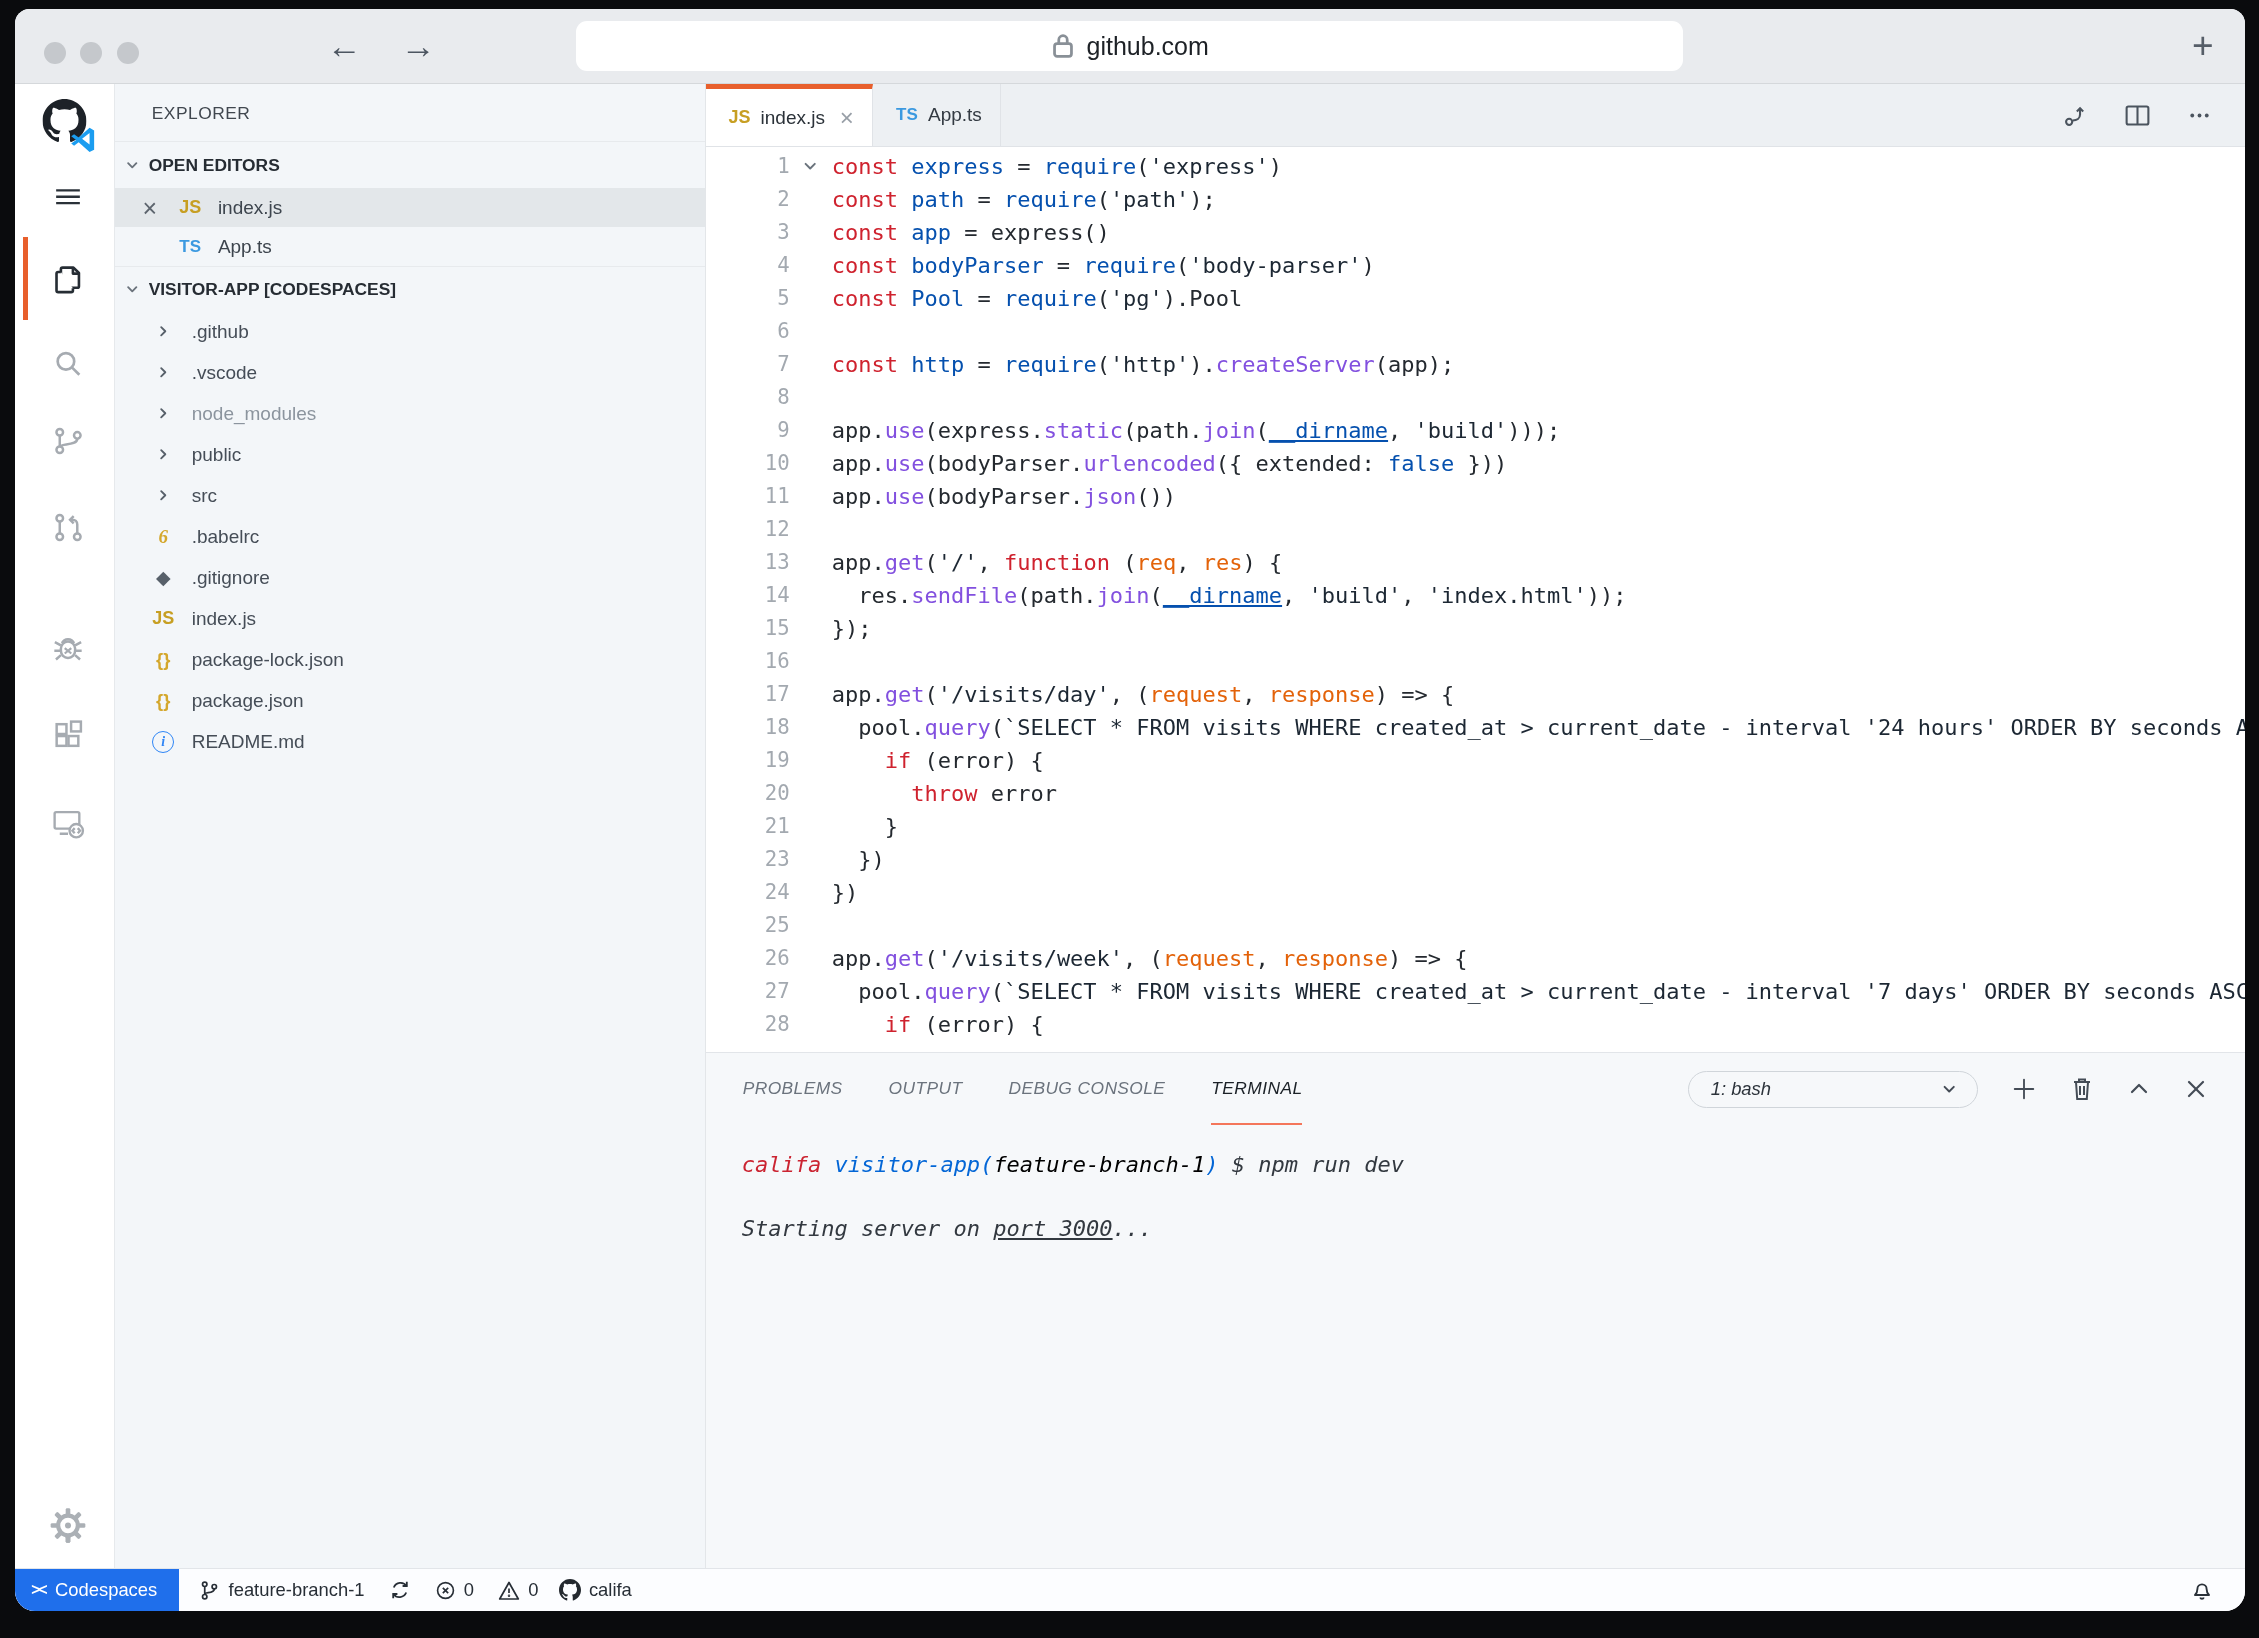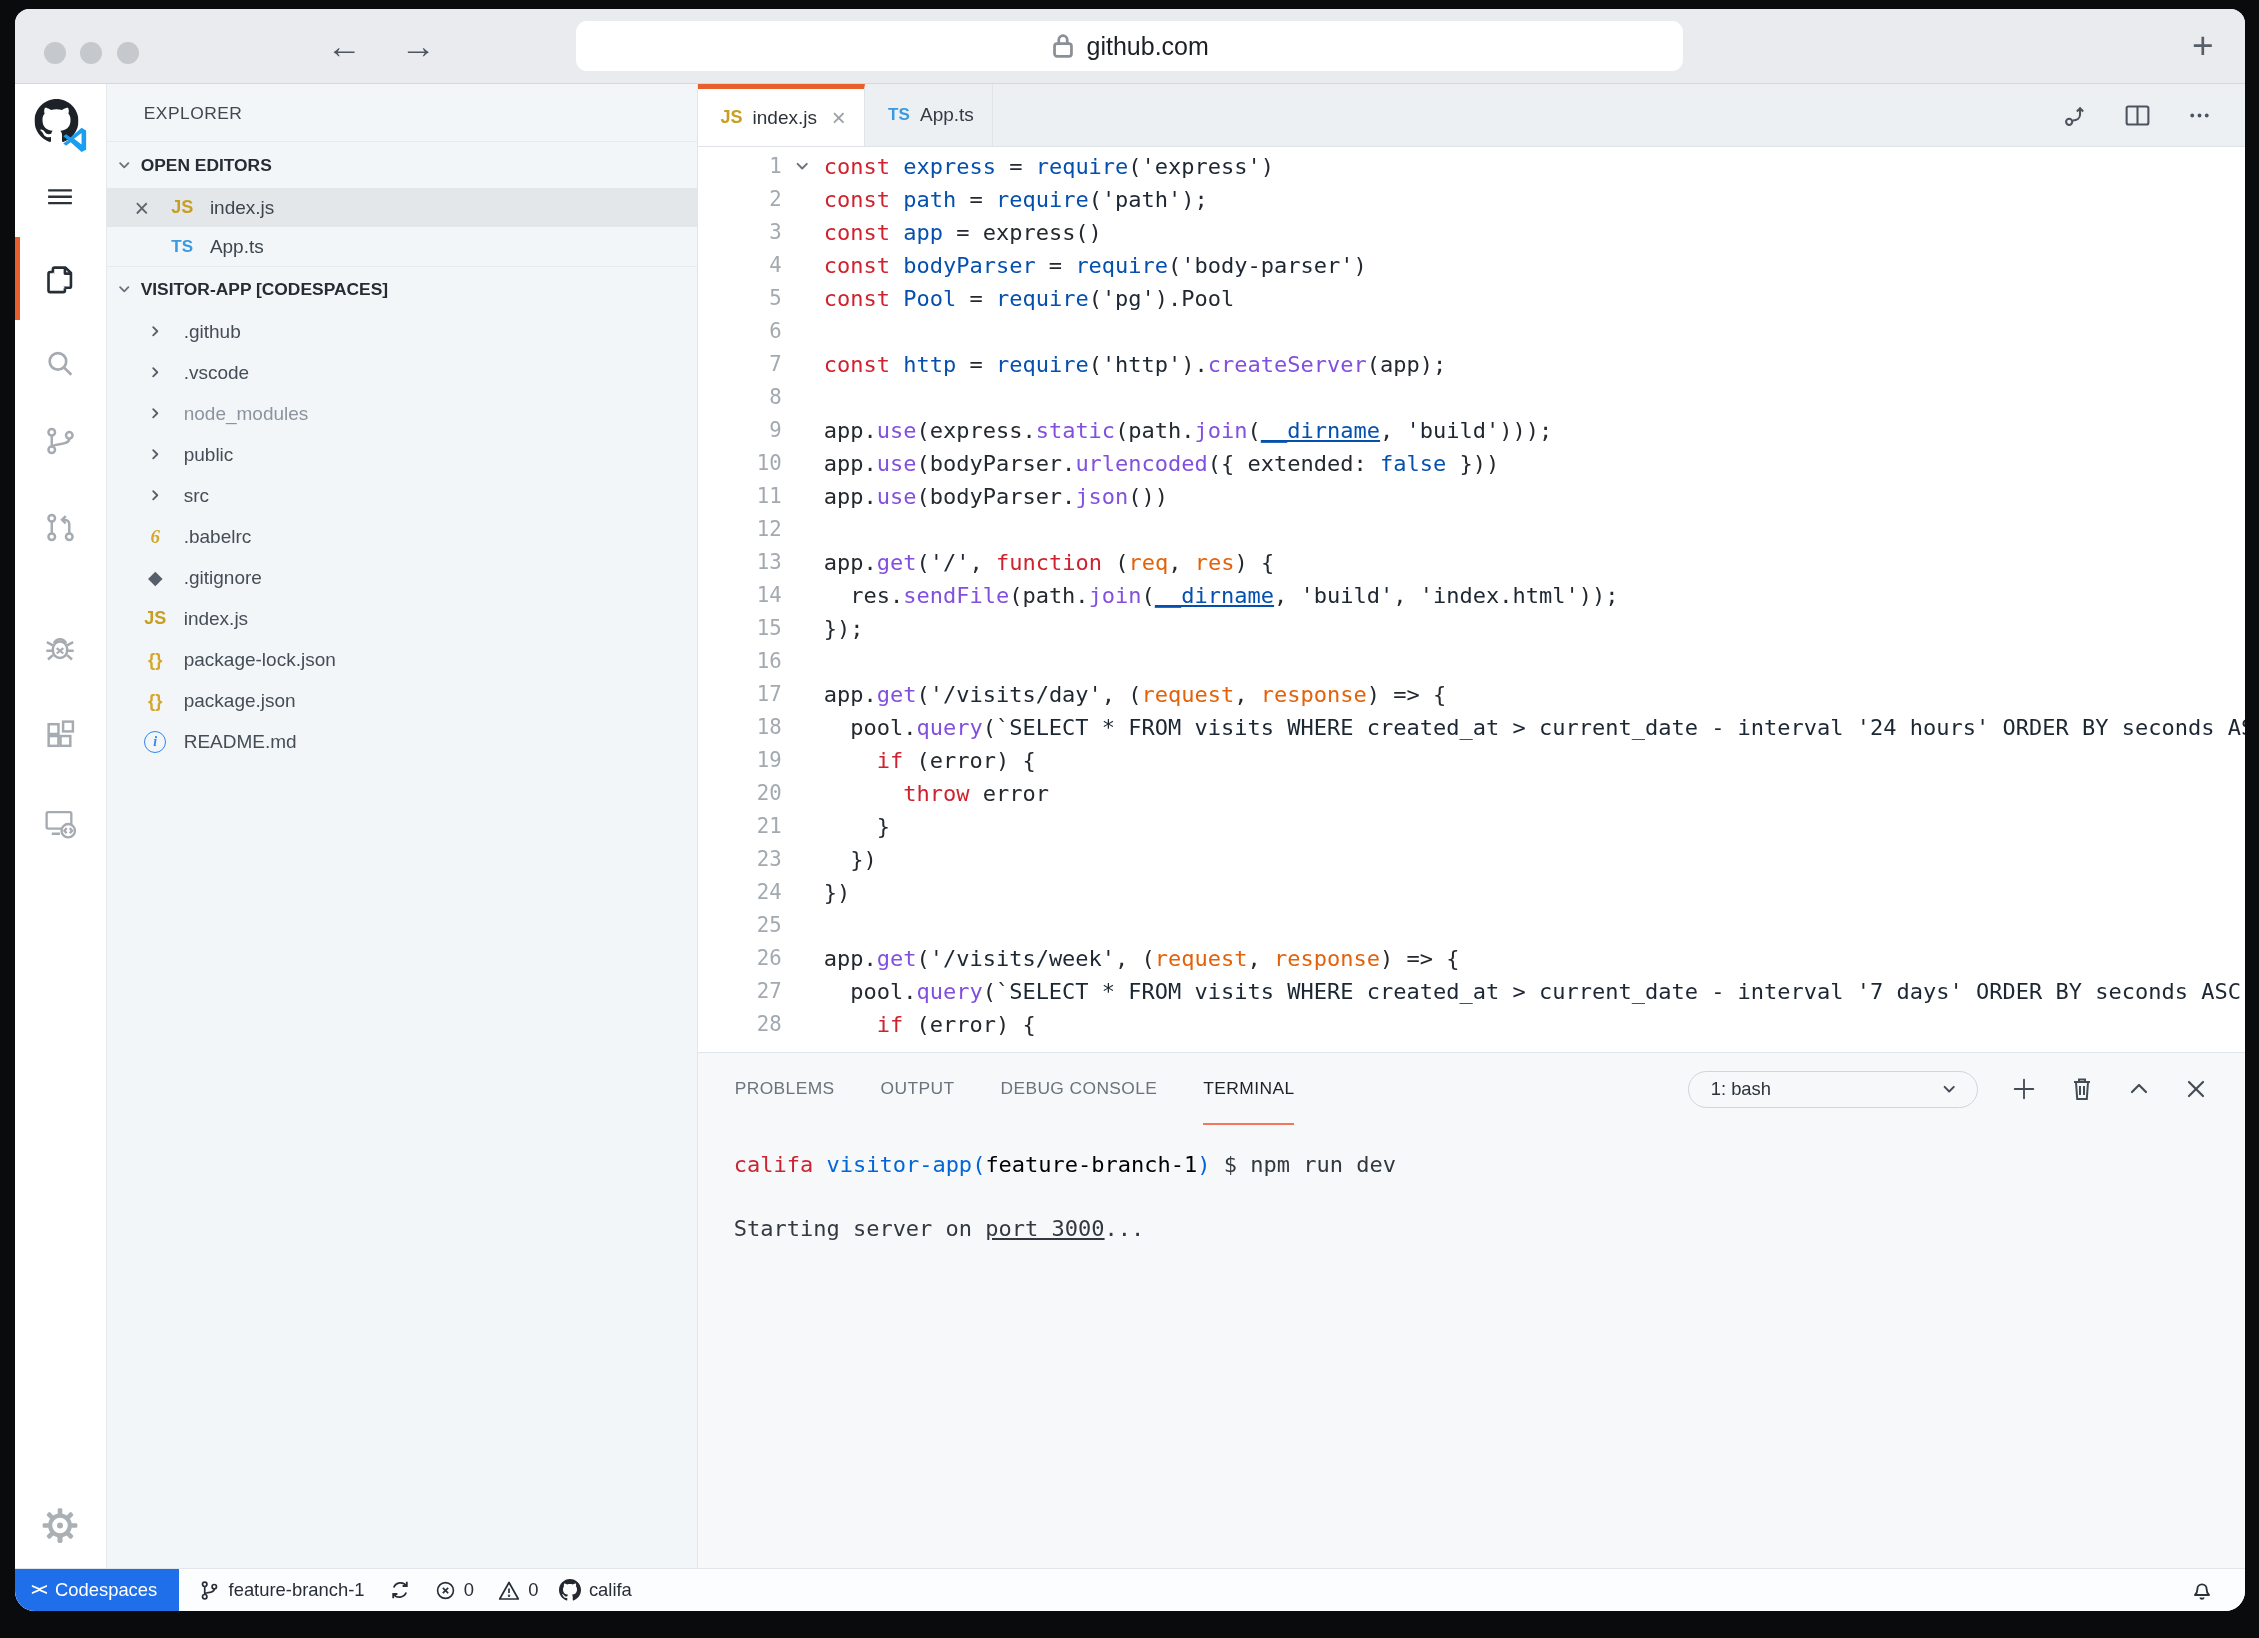--- a/index.html
+++ b/index.html
@@ -6,21 +6,21 @@
   body{width:2259px;height:1638px;background:#0a0b0d;font-family:"Liberation Sans",sans-serif;position:relative;overflow:hidden;}
   .window{position:absolute;left:14.7px;top:9.2px;width:2230px;height:1602px;border-radius:14.7px 14.7px 20px 20px;overflow:hidden;background:#fff;display:flex;flex-direction:column;}
   
   .chrome{height:74px;background:#e9ebee;border-bottom:0.9px solid #d5d8db;position:relative;flex:none;}
   .lights{position:absolute;left:29px;top:33px;display:flex;gap:14.7px;}
   .light{width:22px;height:22px;border-radius:50%;background:#c5c8cc;}
   .navarrows{position:absolute;left:312px;top:0;height:74px;display:flex;align-items:center;gap:39px;color:#4d5661;font-size:35px;}
   .urlbar{position:absolute;left:561px;top:12px;width:1107px;height:50px;background:#fff;border-radius:11px;display:flex;align-items:center;justify-content:center;gap:11px;color:#1d2126;font-size:25px;}
   .chrome .plus{position:absolute;right:31px;top:0;height:74px;display:flex;align-items:center;color:#565e68;font-size:37px;font-weight:300;}
   
-  .main{flex:1;display:flex;min-height:0;}
+  .main{flex:1;display:flex;min-height:0;padding-left:8px;}
   .activity{width:91px;flex:none;background:#fff;border-right:0.9px solid #e6e9ec;position:relative;}
   .ab-ico{position:absolute;left:50%;transform:translateX(-50%);color:#a6abb1;}
   .ab-ico.dark{color:#262d34;}
   .ab-accent{position:absolute;left:0;top:153px;width:5.5px;height:83px;background:#e85f2c;}
   .logo{width:51px;height:51px;position:relative;}
   
   .sidebar{width:590px;flex:none;background:#f3f6f9;border-right:0.9px solid #e3e6e9;display:flex;flex-direction:column;overflow:hidden;}
   .sb-title{height:57px;line-height:58px;padding-left:37px;font-size:17.4px;letter-spacing:0.5px;color:#40474f;border-bottom:0.9px solid #e7eaed;flex:none;}
   .sec-header{display:flex;align-items:center;font-weight:bold;font-size:17.4px;color:#262c33;padding-left:9.2px;gap:8.3px;flex:none;}
   .sec-header .chev{color:#6b737c;}
@@ -54,21 +54,21 @@
   .tab.inactive{border-right:0.9px solid #e0e3e7;color:#333a42;}
   .tb-icons{margin-left:auto;display:flex;align-items:center;gap:33px;padding-right:31px;color:#4b545e;}
   .code{flex:1;overflow:hidden;padding-top:2.8px;font-family:"DejaVu Sans Mono",monospace;font-size:22px;line-height:33px;}
   .crow{display:flex;height:33px;white-space:pre;align-items:center;}
   .ln{width:84px;text-align:right;color:#a3a9b0;flex:none;font-size:20.7px;}
   .fold{width:42px;flex:none;display:flex;align-items:center;justify-content:center;color:#6a737c;}
   .ctext{flex:1;overflow:hidden;white-space:pre;}
   .t-k{color:#cf222e;} .t-f{color:#8250df;} .t-b{color:#0550ae;} .t-p{color:#e36209;}
   .t-s{color:#1c2733;} .t-d{color:#24292f;} .t-u{color:#0550ae;text-decoration:underline;}
   
-  .panel{height:515px;flex:none;border-top:0.9px solid #e2e5e9;background:#f6f8fa;display:flex;flex-direction:column;}
+  .panel{height:515px;flex:none;border-top:0.9px solid #e2e5e9;background:#f6f8fa;display:flex;flex-direction:column;font-style:italic;}
   .panel-top{height:72px;flex:none;display:flex;align-items:stretch;padding-left:37px;}
   .ptab{margin-right:46px;font-size:17.4px;letter-spacing:0.4px;color:#6b737d;display:flex;align-items:center;border-bottom:2.8px solid transparent;}
   .ptab.active{color:#1b2127;border-bottom-color:#f4765a;}
   .pcontrols{margin-left:auto;display:flex;align-items:center;gap:33px;padding-right:37px;color:#444c56;}
   .shell-pill{width:290px;height:37px;border:1.4px solid #d0d5da;border-radius:19px;display:flex;align-items:center;justify-content:space-between;padding:0 18.4px 0 22px;font-size:18.4px;color:#2c333b;box-sizing:border-box;}
   .term{padding:24px 0 0 36px;font-family:"DejaVu Sans Mono",monospace;font-size:22px;line-height:32px;white-space:pre;}
   .tr-red{color:#cb2431;} .tr-blue{color:#0366d6;} .tr-green:  ;
   .tr-green{color:#1d823b;} .tr-d{color:#333940;} .tr-u{color:#333940;text-decoration:underline;margin-top:8px;}
   
   .statusbar{height:42px;flex:none;background:#fcfdff;border-top:0.9px solid #e2e5e9;display:flex;align-items:center;font-size:18.4px;color:#272e36;}

